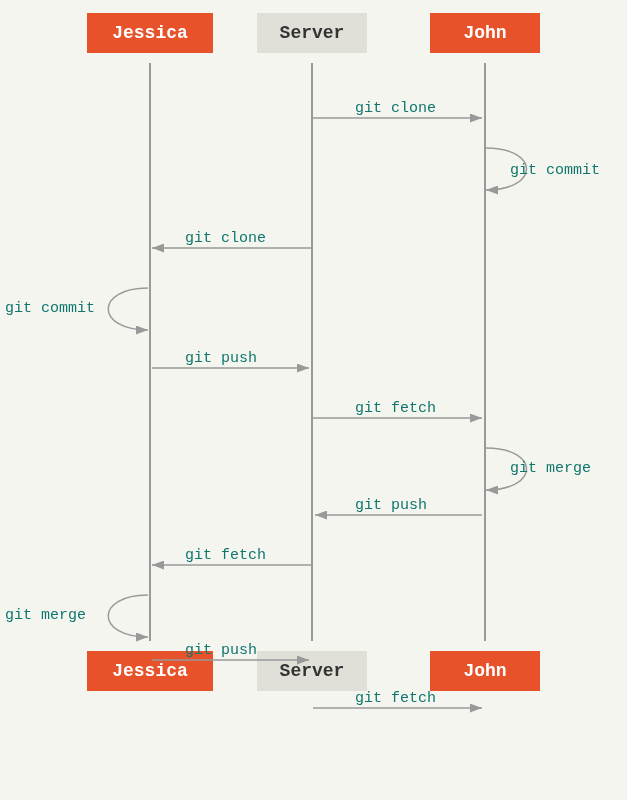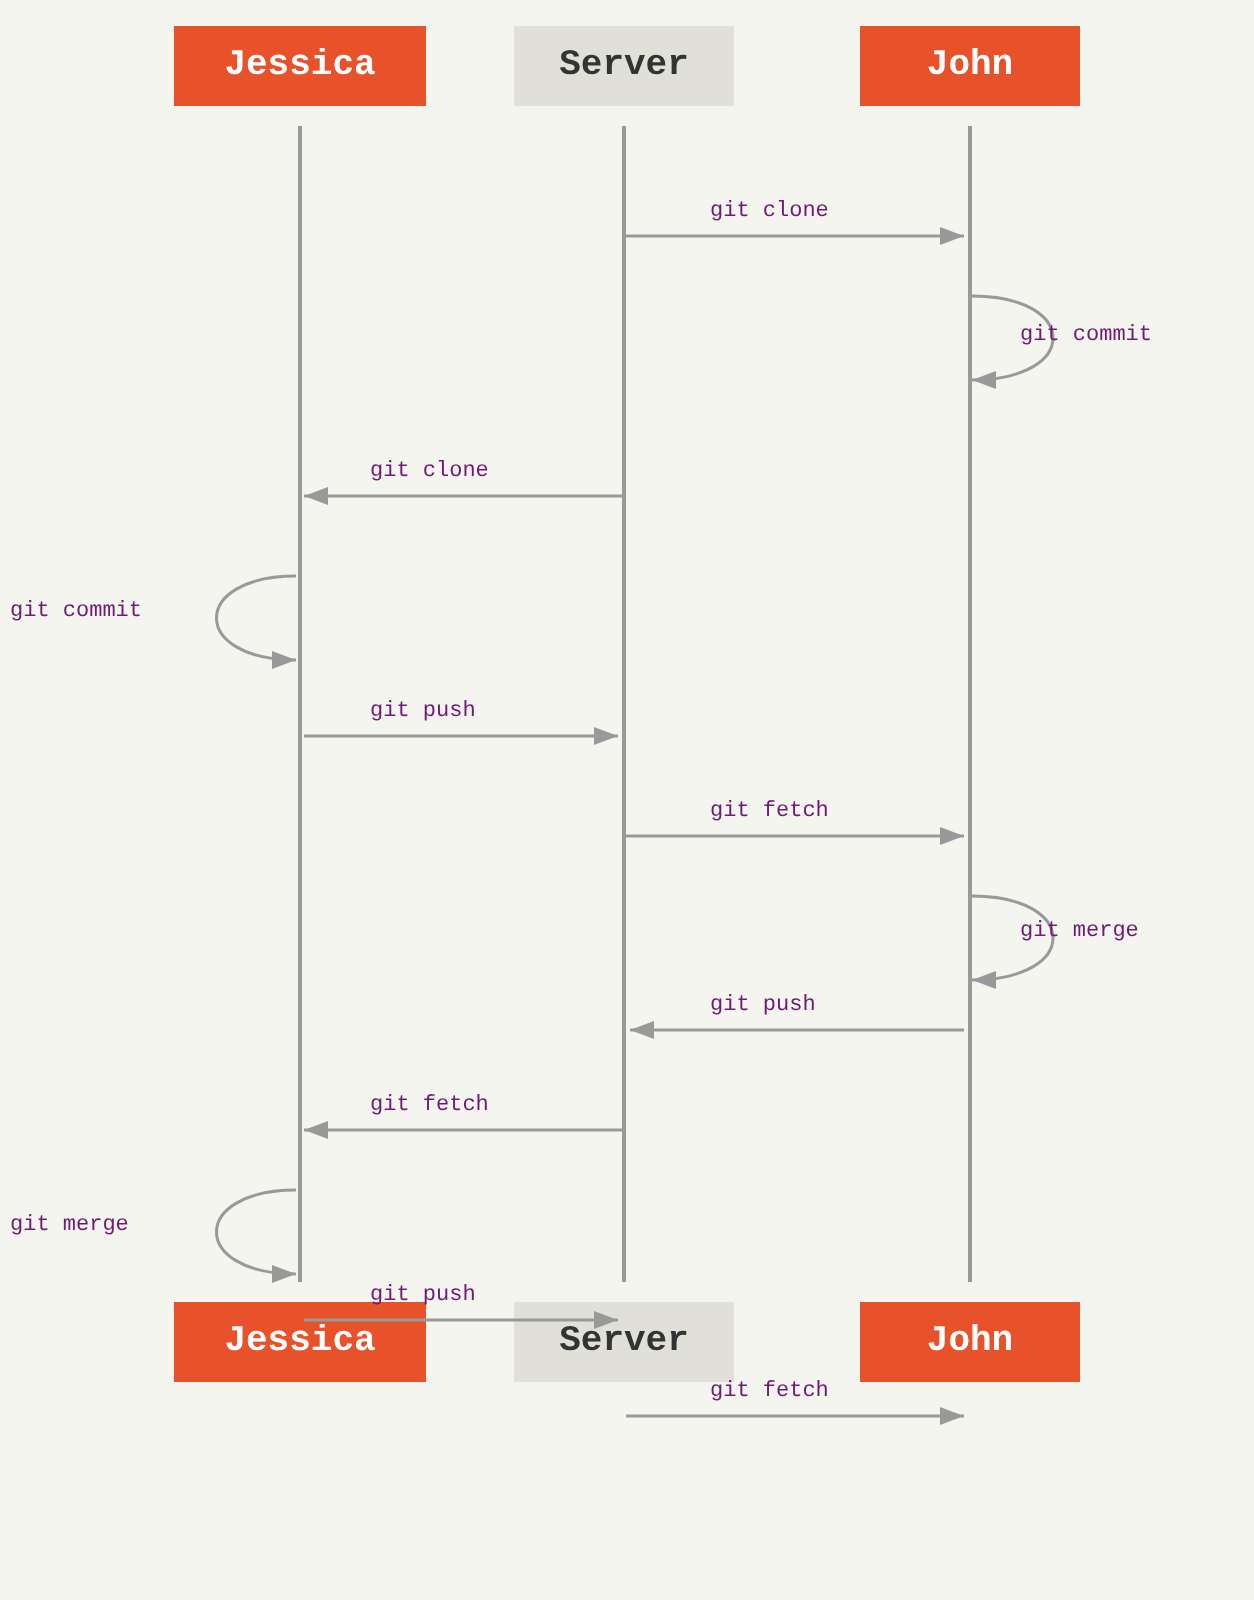--- a/index.html
+++ b/index.html
@@ -36,22 +36,22 @@
     svg.arrows {
       position: absolute;
       top: 0; left: 0;
       width: 627px;
       height: 800px;
       pointer-events: none;
     }
     .arrow-label {
       position: absolute;
       font-family: 'Courier New', Courier, monospace;
-      font-size: 11px;
-      color: #701a75;
+      font-size: 15px;
+      color: #0f766e;
     }
   </style>
 </head>
 <body>
 
 <div class="diagram">
 
   <div class="actor-box" style="left:87px; top:13px; width:126px;">
     <span>Jessica</span>
   </div>

